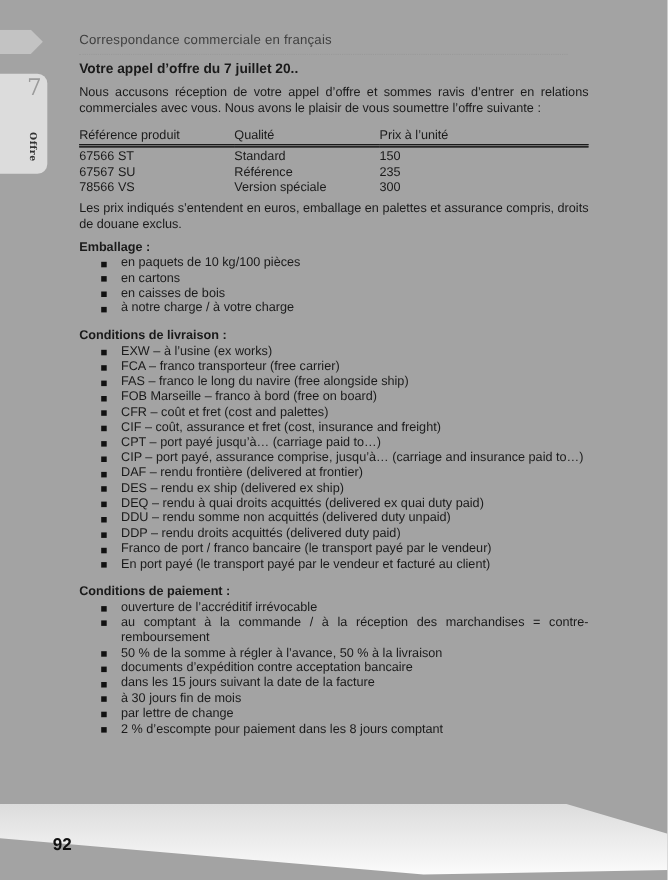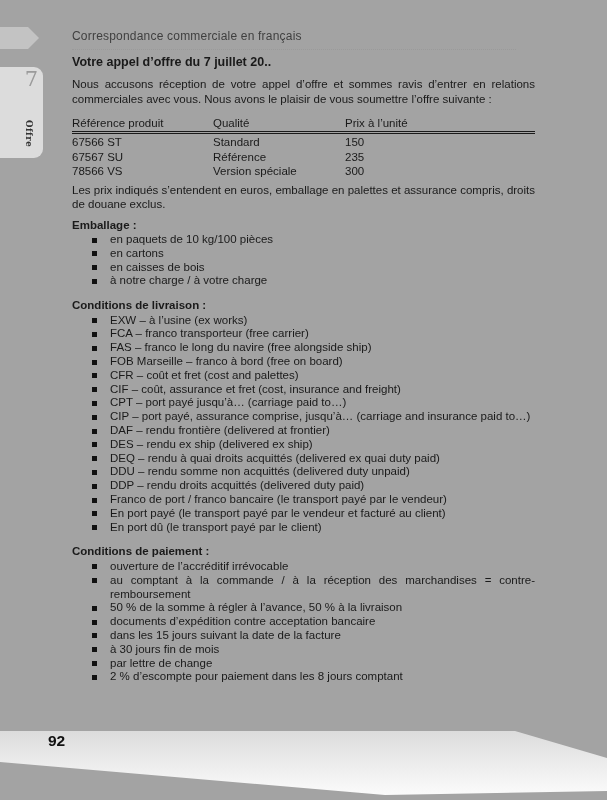--- a/index.html
+++ b/index.html
@@ -44,21 +44,21 @@
   table.offer td{padding:2px 0 0 0;line-height:12.5px;}
   .col-ref{width:141px;} .col-qual{width:132px;} .col-prix{width:auto;}
 
   .section-heading{font-size:11.5px;font-weight:bold;margin:0 0 1px 0;line-height:14.5px;}
   ul.bullets{list-style:none;margin:0 0 10px 0;padding:0;}
   ul.bullets li{position:relative;padding-left:38px;line-height:13.8px;text-align:justify;}
   .sq{position:absolute;left:20px;top:4.5px;width:5px;height:5px;background:#111;}
 
   
   .bottom-chevron{position:absolute;left:0;top:0;width:607px;height:800px;pointer-events:none;}
-  .page-number{position:absolute;left:48px;top:732px;font-size:15.5px;font-weight:bold;color:#111;}
+  .page-number{position:absolute;left:48px;top:760px;font-size:15.5px;font-weight:bold;color:#111;}
 </style>
 </head>
 <body>
 
 <div class="page">
 
   <svg class="bottom-chevron" viewBox="0 0 607 800" xmlns="http://www.w3.org/2000/svg">
     <defs>
       <linearGradient id="chevGrad" x1="0" y1="0" x2="0" y2="1">
         <stop offset="0" stop-color="#dcdcdc"></stop>
@@ -197,24 +197,20 @@
         <span>DDP – rendu droits acquittés (delivered duty paid)</span>
       </li>
         <li>
         <span class="sq"></span>
         <span>Franco de port / franco bancaire (le transport payé par le vendeur)</span>
       </li>
         <li>
         <span class="sq"></span>
         <span>En port payé (le transport payé par le vendeur et facturé au client)</span>
       </li>
-        <li>
-        <span class="sq"></span>
-        <span>En port dû (le transport payé par le client)</span>
-      </li>
       </ul>
 
     <h3 class="section-heading">Conditions de paiement :</h3>
     <ul class="bullets">
 
     <li>
         <span class="sq"></span>
         <span>ouverture de l’accréditif irrévocable</span>
       </li>
         <li>

